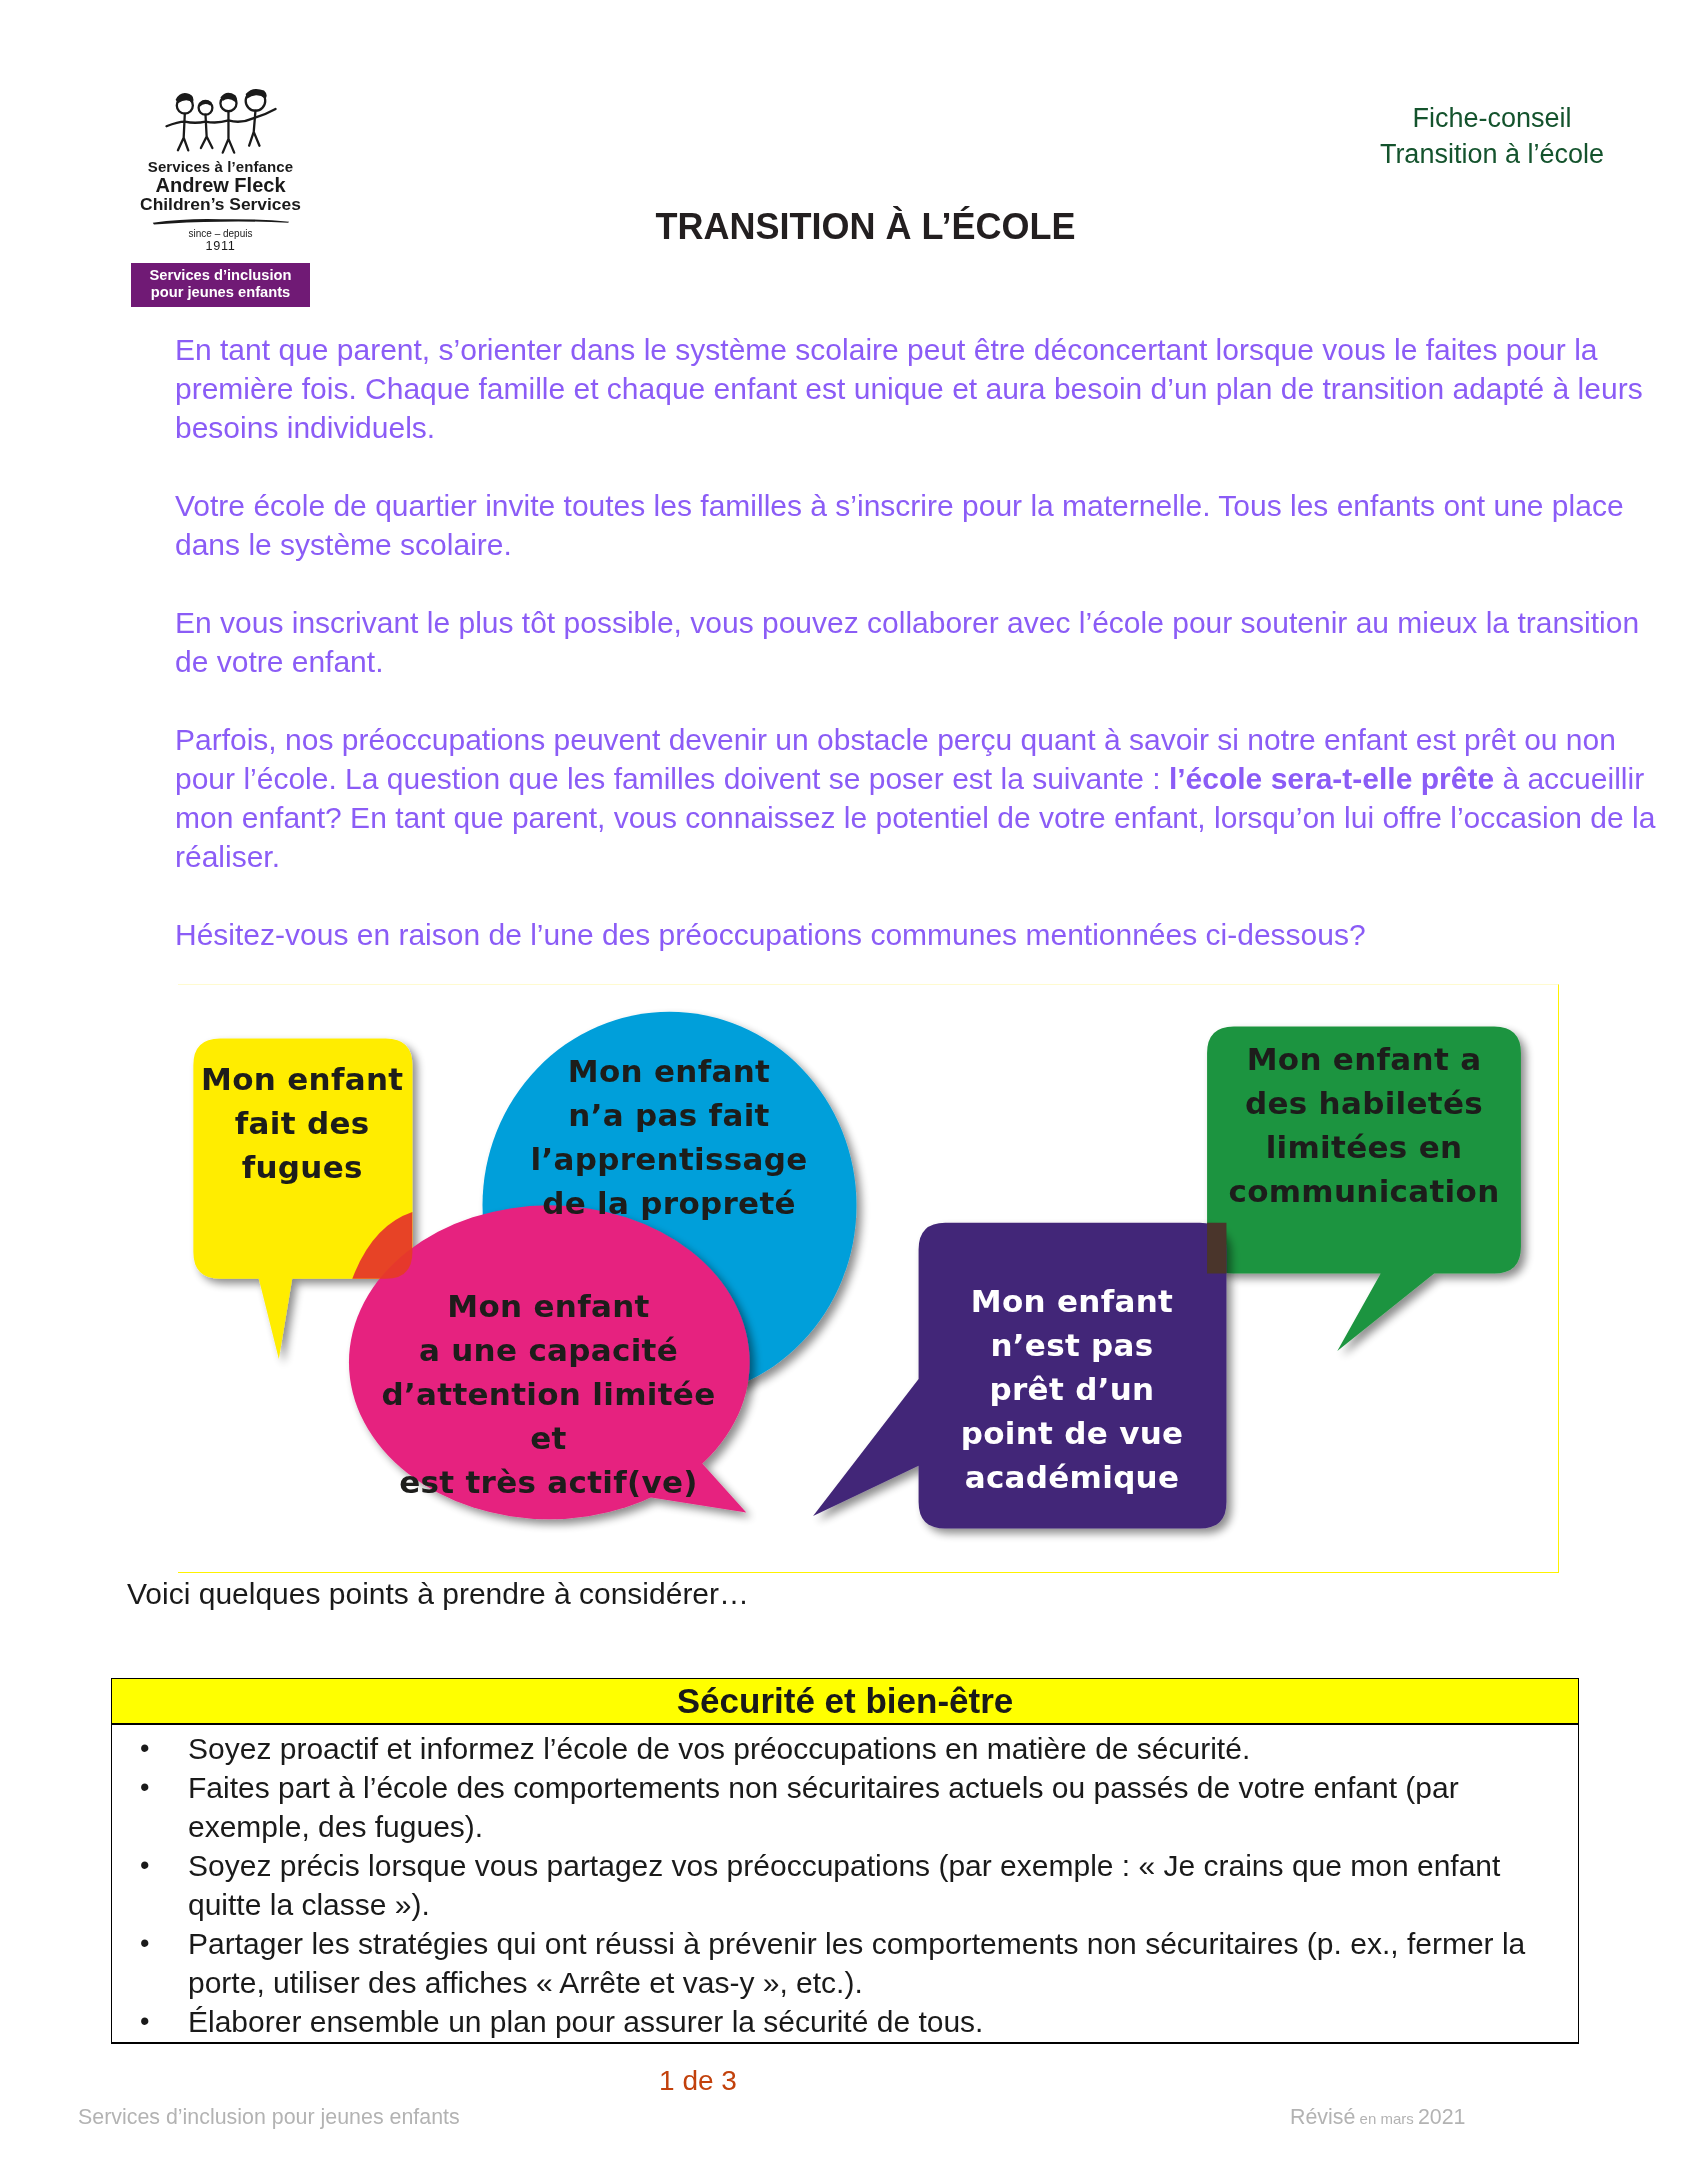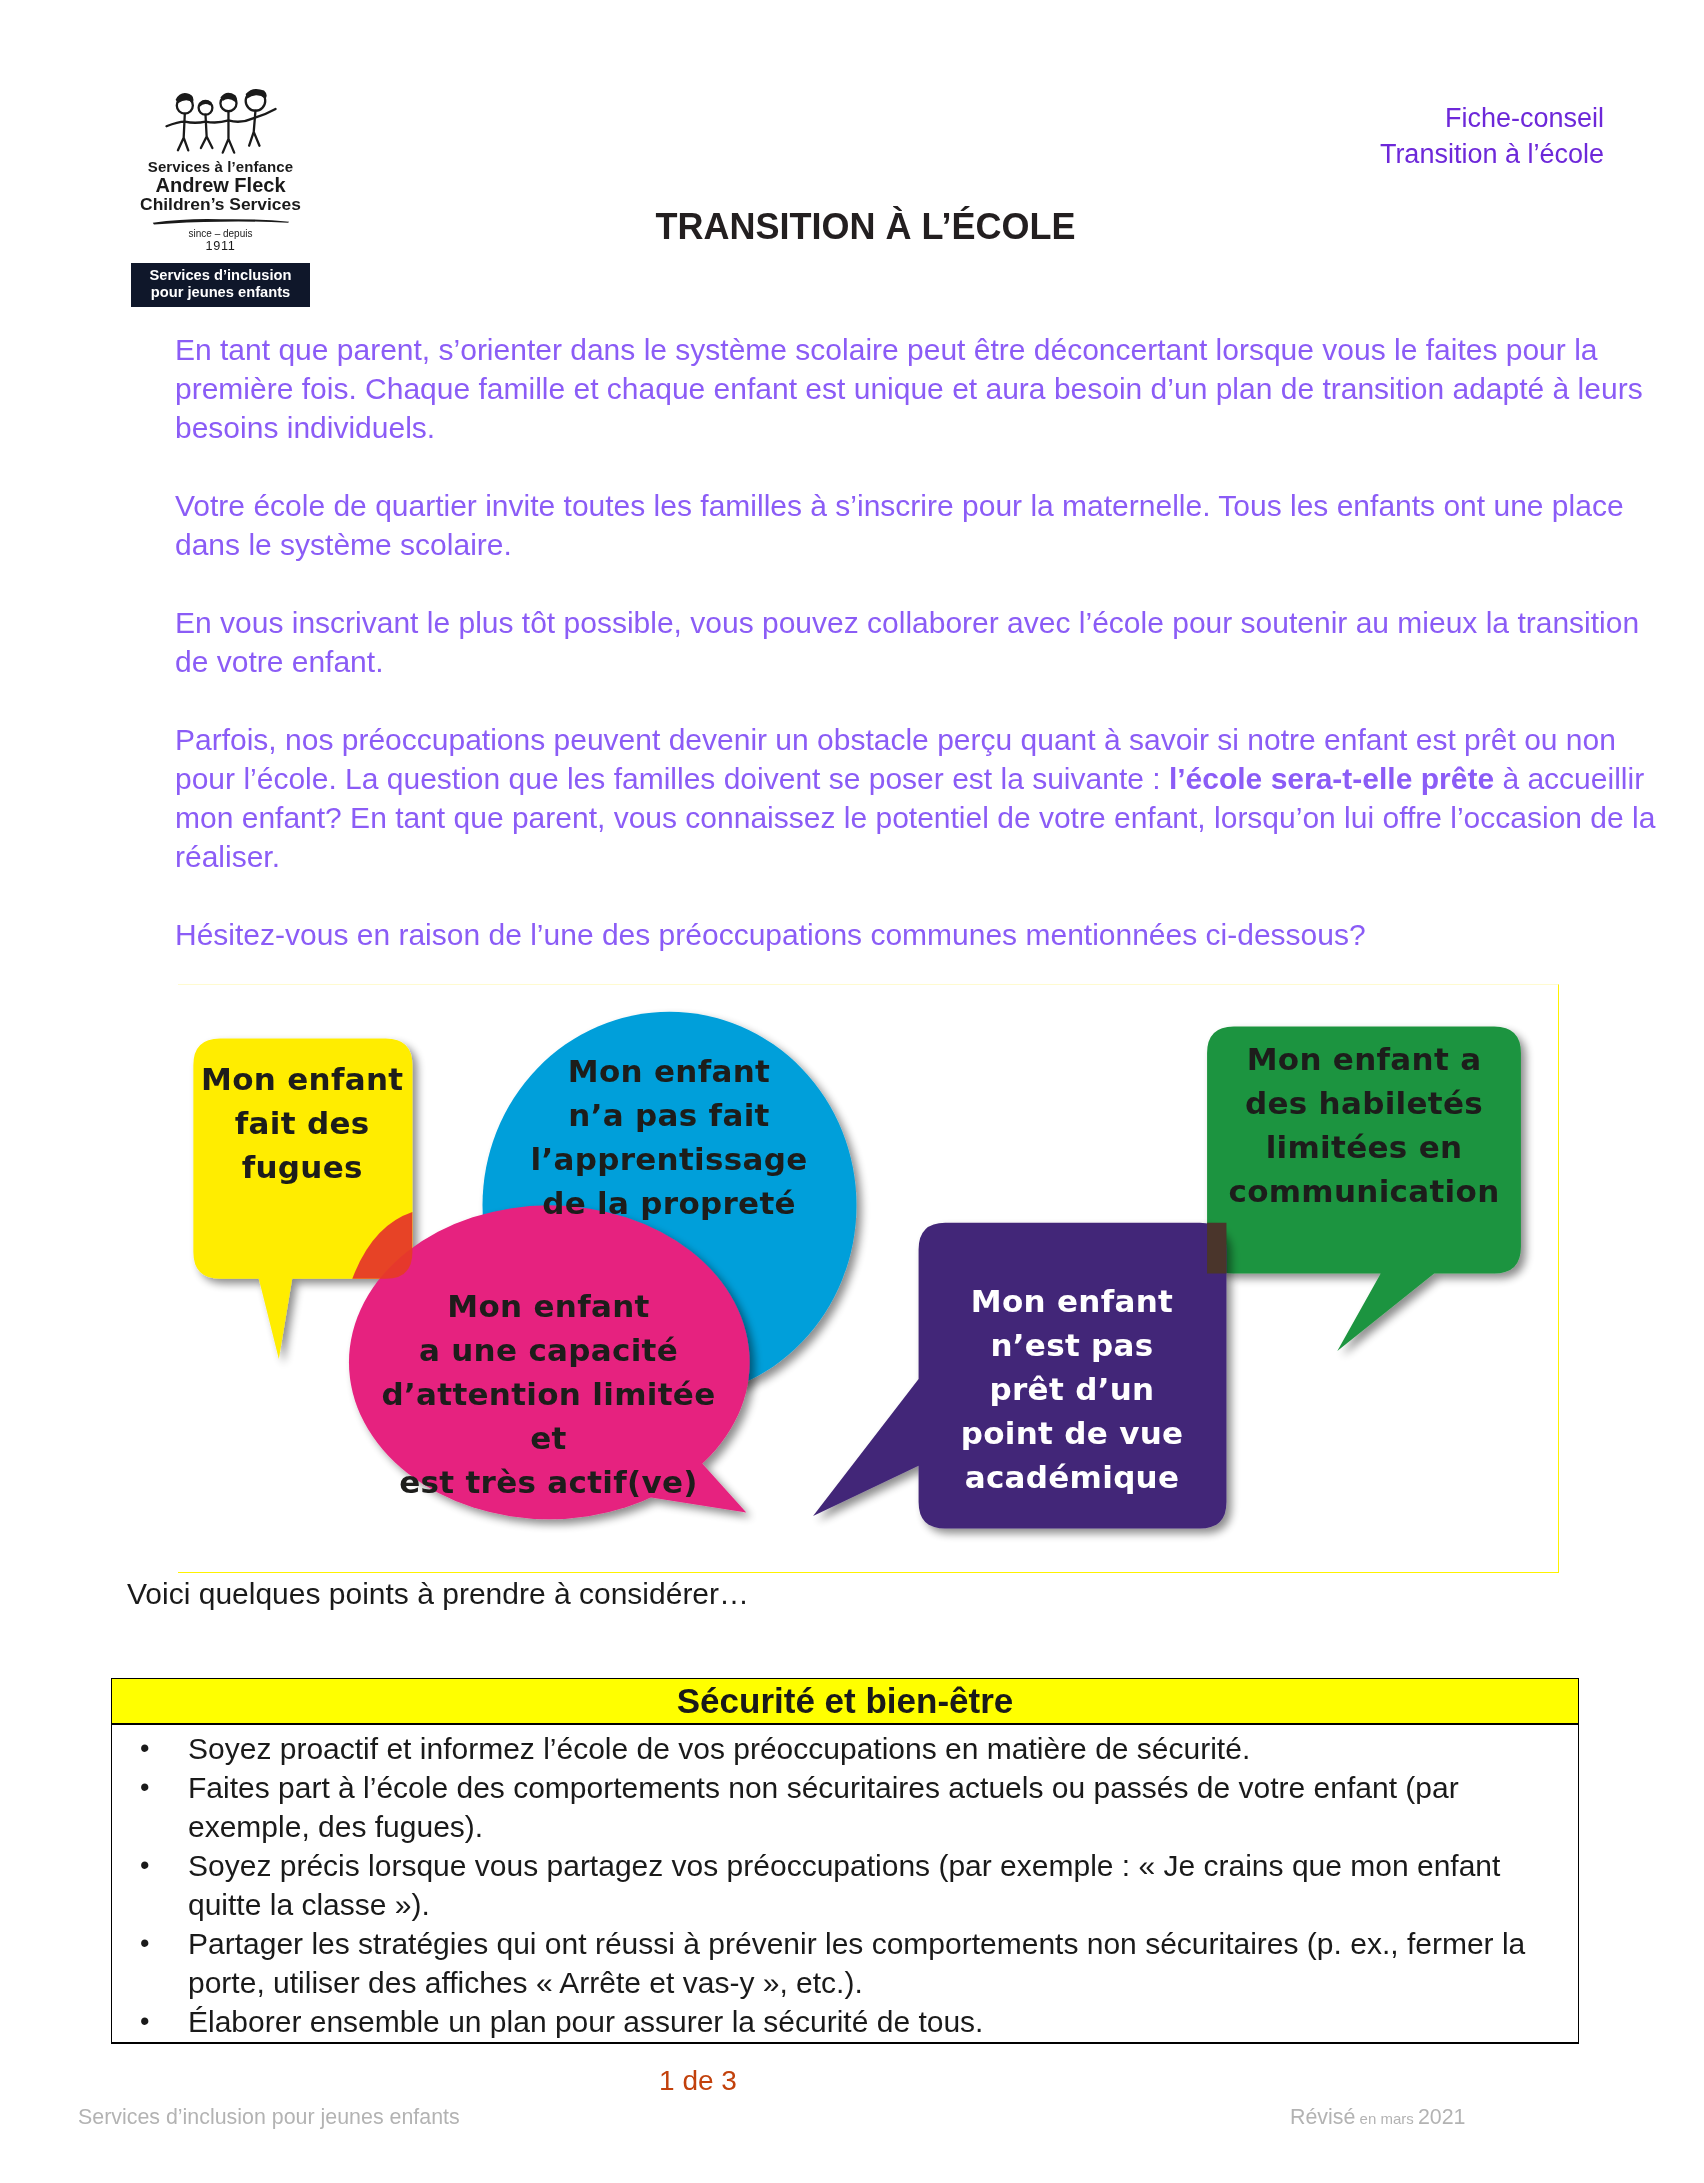--- a/index.html
+++ b/index.html
@@ -13,27 +13,27 @@
       display: flex; flex-direction: column; align-items: center;
     }
     .logo-figures { width: 154px; height: 80px; }
     .logo-line1 { font-size: 15px; font-weight: bold; margin-top: 2.7px; letter-spacing: 0.1px; }
     .logo-line2 { font-size: 20px; font-weight: bold; line-height: 20px; }
     .logo-line3 { font-size: 17.4px; font-weight: bold; line-height: 18.7px; }
     .logo-brush { width: 160px; height: 9.4px; margin-top: 4px; }
     .logo-since { font-size: 10px; margin-top: 4px; line-height: 10.7px; }
     .logo-year { font-size: 12.7px; line-height: 13.4px; letter-spacing: 0.7px; }
     .logo-banner {
-      margin-top: 9.4px; background: #0f172a; color: #ffffff; width: 179px;
+      margin-top: 9.4px; background: #701a75; color: #ffffff; width: 179px;
       padding: 4px 0 5.3px; text-align: center; font-weight: bold; font-size: 14.7px; line-height: 17.4px;
     }
     
     .header-right {
-      position: absolute; right: 100px; top: 100px; text-align: right;
-      color: #6d28d9; font-size: 27px; line-height: 36px; margin-left: 48px;
+      position: absolute; right: 100px; top: 100px; text-align: center;
+      color: #14532d; font-size: 27px; line-height: 36px; margin-left: 48px;
     }
     .doc-title {
       position: absolute; left: 0; width: 1704px; top: 206px; text-align: center;
       font-size: 36px; font-weight: bold; color: #231f20;
       padding-left: 27px; box-sizing: border-box;
     }
     
     .body-text {
       position: absolute; left: 127px; width: 1484px; font-size: 30px; line-height: 39px;
       color: #8b5cf6;

